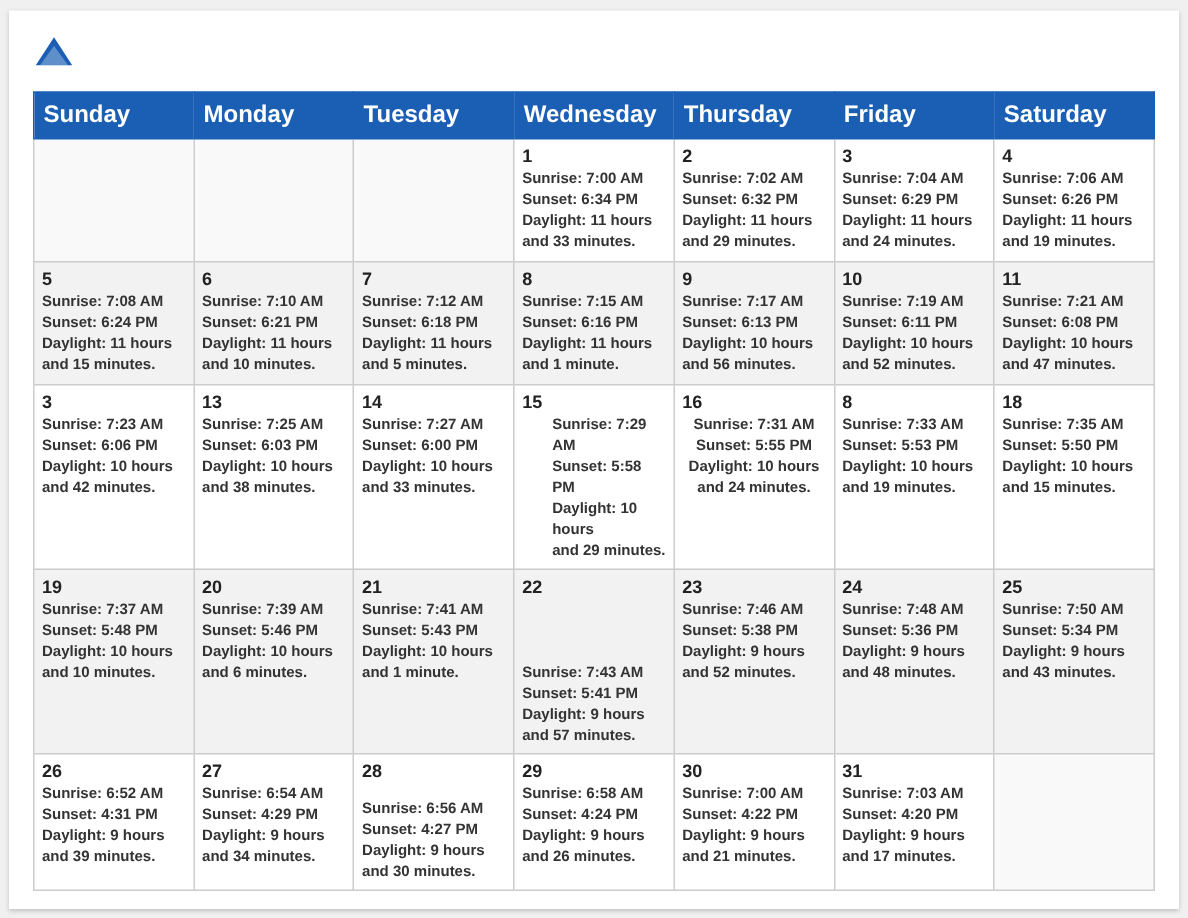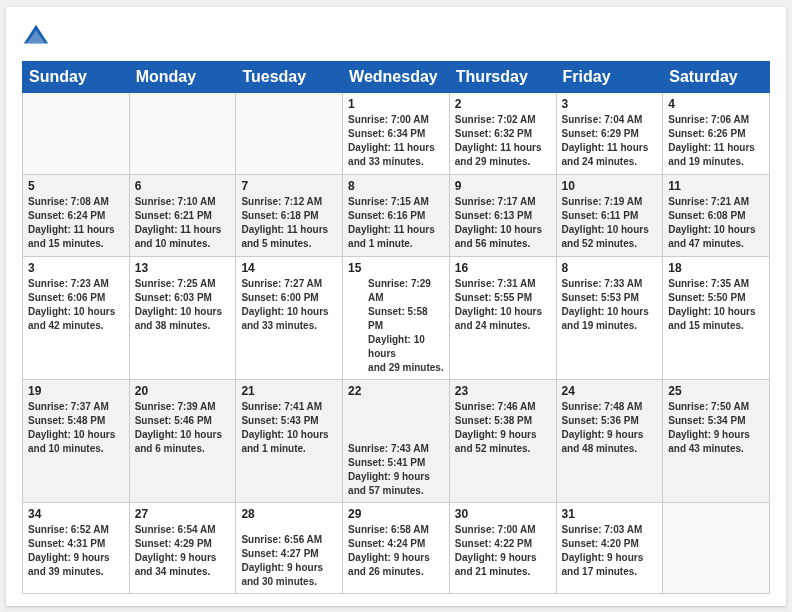--- a/index.html
+++ b/index.html
@@ -245,21 +245,21 @@
           </td>
           <td>
             <div class="day-number">15</div>
             <div class="day-info" style="white-space: pre-line; margin-left: 20px;">Sunrise: 7:29 AM
 Sunset: 5:58 PM
 Daylight: 10 hours
 and 29 minutes.</div>
           </td>
           <td>
             <div class="day-number">16</div>
-            <div class="day-info" style="white-space: pre-line;">Sunrise: 7:31 AM
+            <div class="day-info" style="white-space: pre-line; text-align: center;">Sunrise: 7:31 AM
 Sunset: 5:55 PM
 Daylight: 10 hours
 and 24 minutes.</div>
           </td>
           <td>
             <div class="day-number">8</div>
             <div class="day-info" style="white-space: pre-line;">Sunrise: 7:33 AM
 Sunset: 5:53 PM
 Daylight: 10 hours
 and 19 minutes.</div>
@@ -318,21 +318,21 @@
           <td class="shaded">
             <div class="day-number">25</div>
             <div class="day-info" style="white-space: pre-line;">Sunrise: 7:50 AM
 Sunset: 5:34 PM
 Daylight: 9 hours
 and 43 minutes.</div>
           </td>
         </tr>
         <tr>
           <td>
-            <div class="day-number">34</div>
+            <div class="day-number">26</div>
             <div class="day-info" style="white-space: pre-line;">Sunrise: 6:52 AM
 Sunset: 4:31 PM
 Daylight: 9 hours
 and 39 minutes.</div>
           </td>
           <td>
             <div class="day-number">27</div>
             <div class="day-info" style="white-space: pre-line;">Sunrise: 6:54 AM
 Sunset: 4:29 PM
 Daylight: 9 hours

